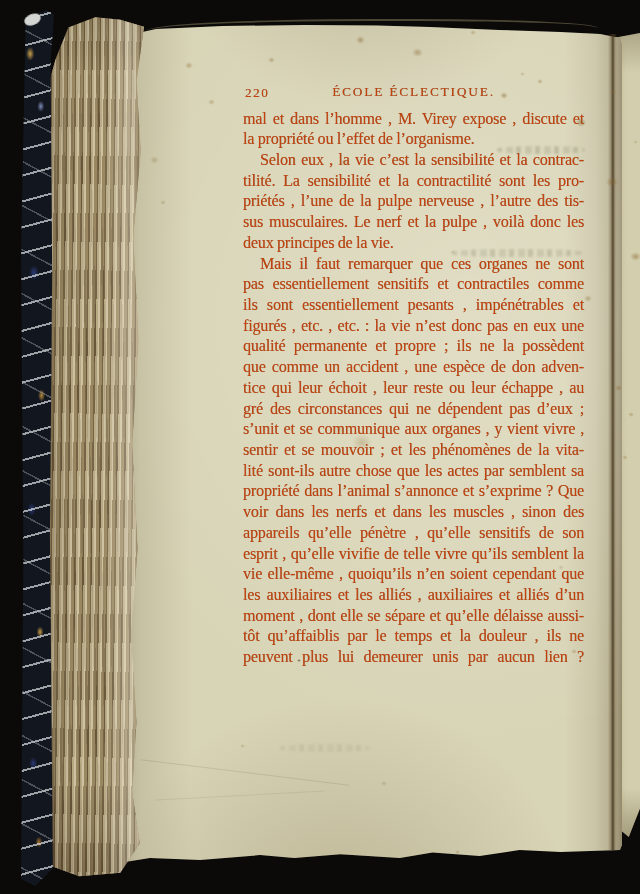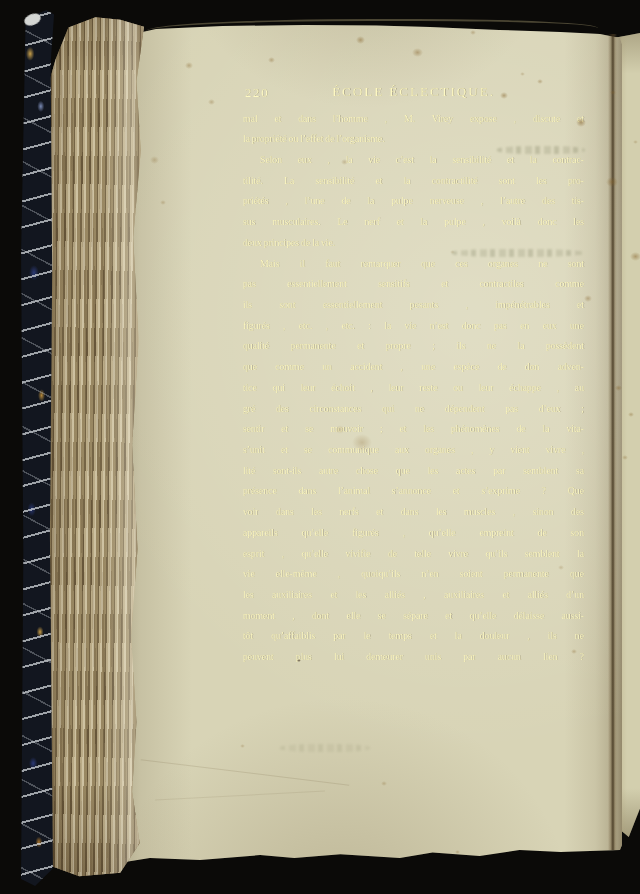--- a/index.html
+++ b/index.html
@@ -82,35 +82,35 @@
     border-top:2px solid rgba(130,120,88,.55);
     border-radius:50% 40% 0 0 / 12px 9px 0 0;
   }
   .gutter-crease {
     position:absolute; left:608px; top:34px; width:9px; height:816px;
     background:linear-gradient(90deg, transparent 0, rgba(90,70,40,.35) 30%, rgba(62,48,26,.85) 55%, rgba(120,100,65,.3) 78%, transparent);
     filter:blur(.4px);
   }
 
   
-  .text-block { position:absolute; left:243px; top:84px; width:341px; color:#fef9c3; }
+  .text-block { position:absolute; left:243px; top:84px; width:341px; color:#c2410c; }
   .header-row { position:relative; height:16px; }
   .page-num {
     position:absolute; left:2px; top:1px;
     font-size:13px; letter-spacing:1.6px;
     text-shadow:.3px .3px .4px rgba(59,51,40,.45);
   }
   .running-title {
     text-align:center; font-size:13.2px; letter-spacing:1.9px;
     text-shadow:.3px .3px .4px rgba(59,51,40,.5);
   }
   .body-text { margin-top:8.5px; }
   .line {
     height:20.72px; line-height:20.72px;
-    font-size:10px; letter-spacing:-.15px; word-spacing:-.4px;
+    font-size:16px; letter-spacing:-.15px; word-spacing:-.4px;
     white-space:nowrap;
     text-align:justify; text-align-last:justify;
     text-shadow:.3px .3px .5px rgba(59,51,40,.42);
   }
   .line.indent { padding-left:17px; box-sizing:border-box; }
   .line.flush-left { text-align-last:left; }
 
   
   .spot   { position:absolute; border-radius:50%; pointer-events:none; }
   .ghost  {
@@ -155,28 +155,28 @@
         </div>
         <div class="paragraph">
           <div class="line indent">Mais il faut remarquer que ces organes ne sont</div>
           <div class="line">pas essentiellement sensitifs et contractiles comme</div>
           <div class="line">ils sont essentiellement pesants , impénétrables et</div>
           <div class="line">figurés , etc. , etc. : la vie n’est donc pas en eux une</div>
           <div class="line">qualité permanente et propre ; ils ne la possèdent</div>
           <div class="line">que comme un accident , une espèce de don adven-</div>
           <div class="line">tice qui leur échoit , leur reste ou leur échappe , au</div>
           <div class="line">gré des circonstances qui ne dépendent pas d’eux ;</div>
+          <div class="line">s’unit et se communique aux organes , y vient vivre ,</div>
           <div class="line">sentir et se mouvoir ; et les phénomènes de la vita-</div>
-          <div class="line">s’unit et se communique aux organes , y vient vivre ,</div>
           <div class="line">lité sont-ils autre chose que les actes par semblent sa</div>
-          <div class="line">présence dans l’animal s’annonce et s’exprime ? Que</div>
+          <div class="line">propriété dans l’animal s’annonce et s’exprime ? Que</div>
           <div class="line">voir dans les nerfs et dans les muscles , sinon des</div>
-          <div class="line">appareils qu’elle figurés , qu’elle empreint de son</div>
+          <div class="line">appareils qu’elle pénètre , qu’elle sensitifs de son</div>
           <div class="line">esprit , qu’elle vivifie de telle vivre qu’ils semblent la</div>
-          <div class="line">vie elle-même , quoiqu’ils n’en soient permanente que</div>
+          <div class="line">vie elle-même , quoiqu’ils n’en soient cependant que</div>
           <div class="line">les auxiliaires et les alliés , auxiliaires et alliés d’un</div>
           <div class="line">moment , dont elle se sépare et qu’elle délaisse aussi-</div>
           <div class="line">tôt qu’affaiblis par le temps et la douleur , ils ne</div>
           <div class="line">peuvent plus lui demeurer unis par aucun lien ?</div>
         </div>
       </div>
   </div>
 
 <div class="spot" style="left: 356px; top: 36px; width: 9px; height: 8px; background: radial-gradient(closest-side, rgb(134, 100, 44), transparent); opacity: 0.5;"></div>
     <div class="spot" style="left: 412px; top: 48px; width: 11px; height: 9px; background: radial-gradient(closest-side, rgb(134, 100, 44), transparent); opacity: 0.45;"></div>

